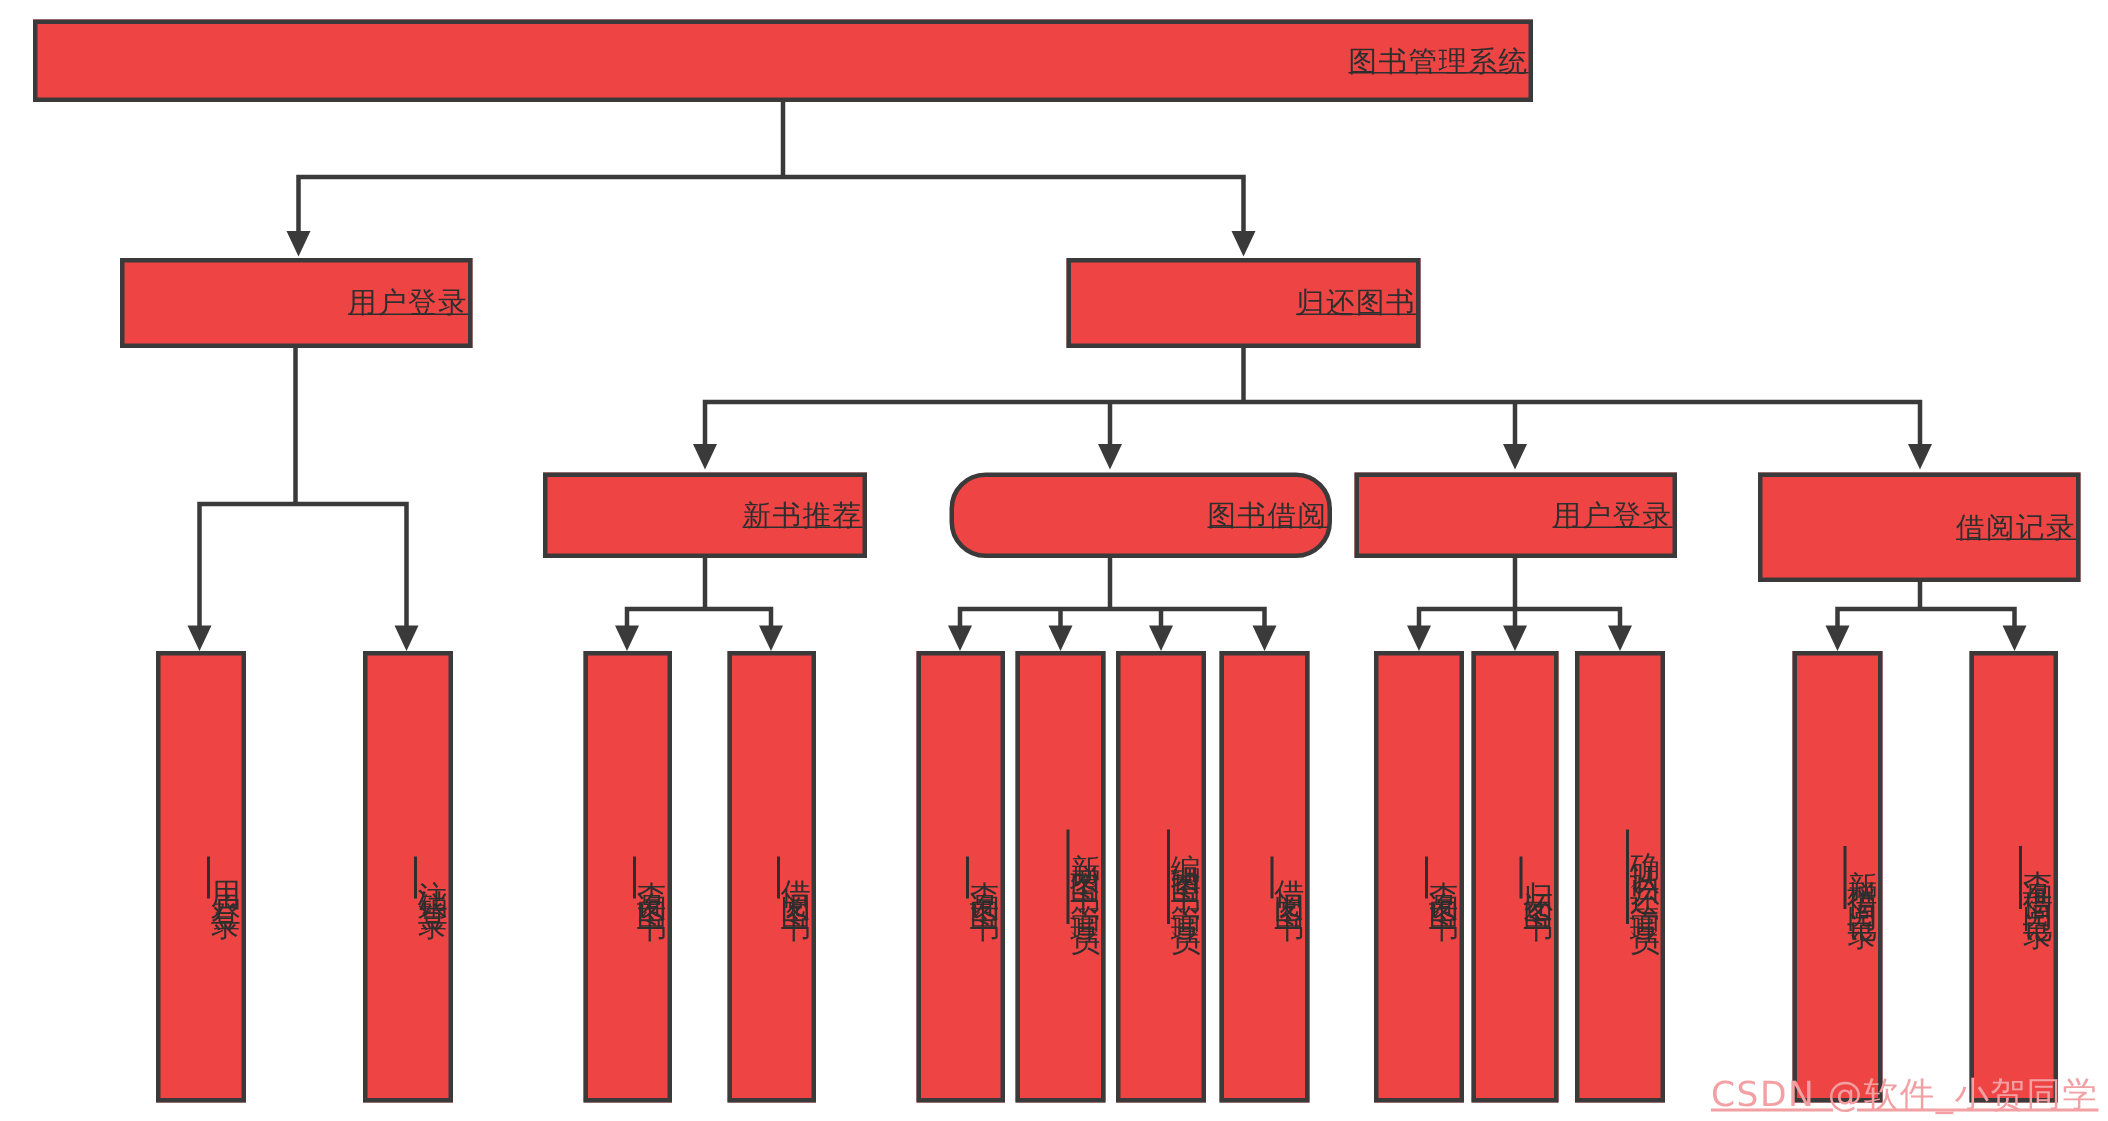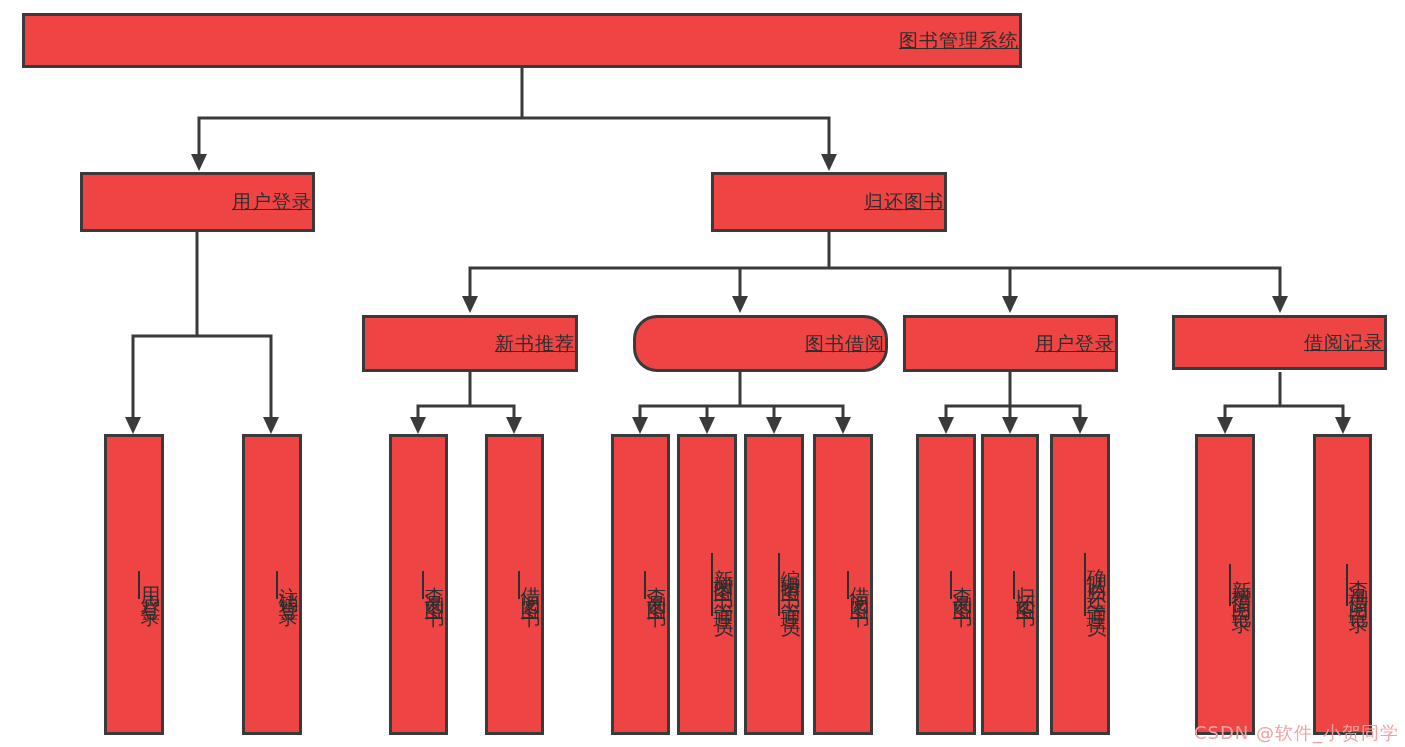--- a/index.html
+++ b/index.html
@@ -33,24 +33,25 @@
   .leaf .vtext{
     writing-mode:vertical-rl;
     text-orientation:mixed;
     letter-spacing:7px;
     line-height:1;
     white-space:nowrap;
   }
   #watermark{
     position:absolute;
     right:6px;bottom:2px;
-    font-size:18px;
+    font-size:23px;
     color:var(--wm);
     letter-spacing:1px;
     z-index:5;
+    text-decoration:underline;
   }
 </style>
 </head>
 <body>
 
 <div id="stage">
 
   <svg id="connectors" viewBox="0 0 1405 747" xmlns="http://www.w3.org/2000/svg">
 
     <g>
@@ -126,21 +127,21 @@
 
   <div class="node h" style="left:362px;top:315px;width:216px;height:57px;">
     <span>新书推荐</span>
   </div>
   <div class="node h" style="left:633px;top:315px;width:255px;height:57px;border-radius:24px;">
     <span>图书借阅</span>
   </div>
   <div class="node h" style="left:903px;top:315px;width:215px;height:57px;">
     <span>用户登录</span>
   </div>
-  <div class="node h" style="left:1172px;top:315px;width:215px;height:55px;">
+  <div class="node h" style="left:1172px;top:315px;width:215px;height:73px;">
     <span>借阅记录</span>
   </div>
 
   <div class="node leaf" style="left:104px;top:434px;width:60px;height:301px;">
     <span class="vtext">用户登录</span>
   </div>
   <div class="node leaf" style="left:242px;top:434px;width:60px;height:301px;">
     <span class="vtext">注销登录</span>
   </div>
 

